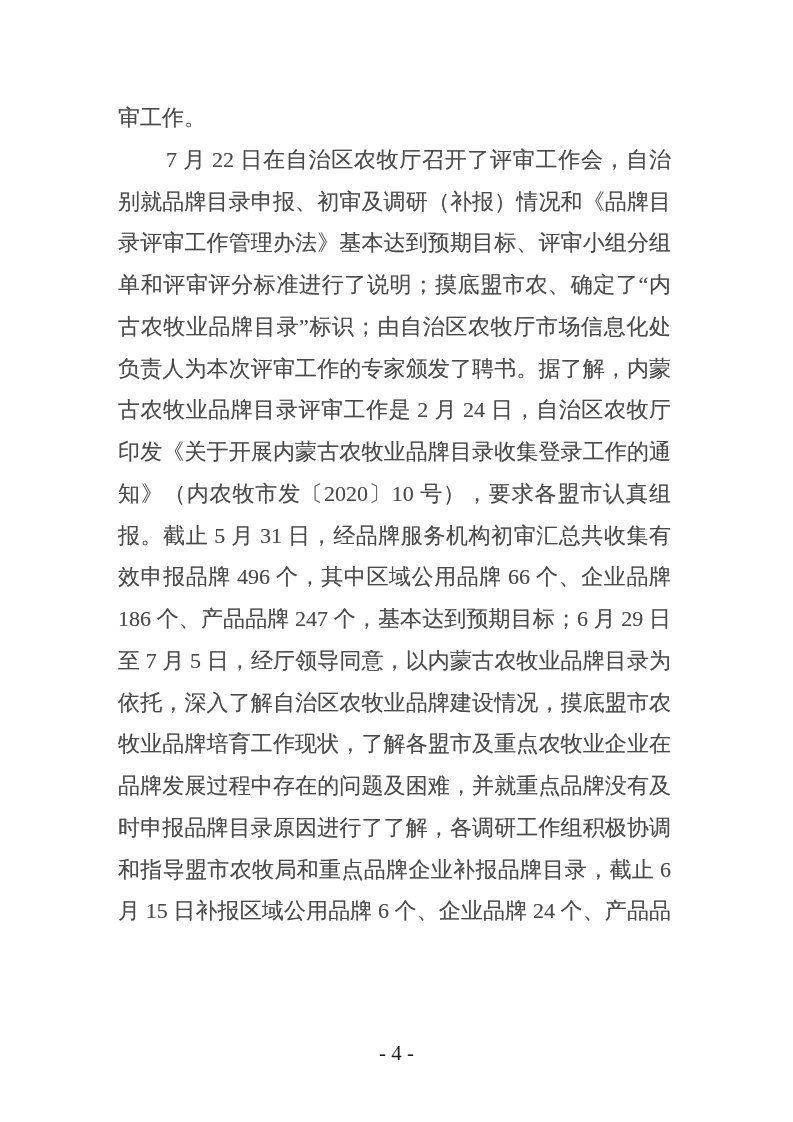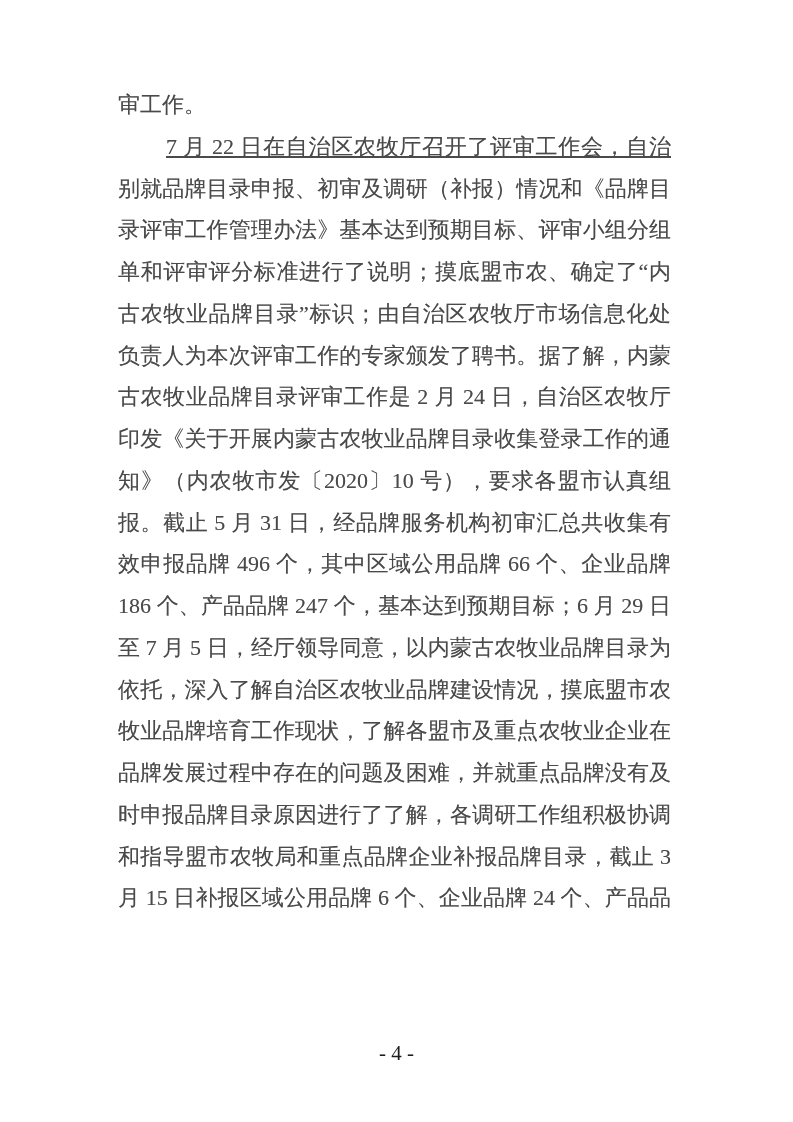--- a/index.html
+++ b/index.html
@@ -11,40 +11,39 @@
     position: relative;
     width: 793px;
     height: 1122px;
     background: #ffffff;
     overflow: hidden;
     font-family: "Liberation Serif", "DejaVu Serif", serif;
   }
   .text-block {
     position: absolute;
     left: 118px;
-    top: 84px;
+    top: 97px;
     width: 553px;
   }
   .line {
     font-size: 22px;
     line-height: 41.75px;
     height: 41.75px;
     color: #4a4a4a;
     text-shadow: 0 0 0.6px rgba(74,74,74,0.45);
     white-space: normal;
     overflow: hidden;
   }
   .line.j {
     text-align: justify;
     text-align-last: justify;
     text-justify: inter-character;
   }
   .line.indent {
     padding-left: 48px;
-    text-decoration: underline;
   }
   .line.short {
     text-align: left;
   }
   .footer {
     position: absolute;
     left: 0;
     top: 1040px;
     width: 793px;
     text-align: center;
@@ -70,17 +69,17 @@
     <div class="line j">印发《关于开展内蒙古农牧业品牌目录收集登录工作的通</div>
     <div class="line j">知》（内农牧市发〔2020〕10 号），要求各盟市认真组</div>
     <div class="line j">报。截止 5 月 31 日，经品牌服务机构初审汇总共收集有</div>
     <div class="line j">效申报品牌 496 个，其中区域公用品牌 66 个、企业品牌</div>
     <div class="line j">186 个、产品品牌 247 个，基本达到预期目标；6 月 29 日</div>
     <div class="line j">至 7 月 5 日，经厅领导同意，以内蒙古农牧业品牌目录为</div>
     <div class="line j">依托，深入了解自治区农牧业品牌建设情况，摸底盟市农</div>
     <div class="line j">牧业品牌培育工作现状，了解各盟市及重点农牧业企业在</div>
     <div class="line j">品牌发展过程中存在的问题及困难，并就重点品牌没有及</div>
     <div class="line j">时申报品牌目录原因进行了了解，各调研工作组积极协调</div>
-    <div class="line j">和指导盟市农牧局和重点品牌企业补报品牌目录，截止 3</div>
+    <div class="line j">和指导盟市农牧局和重点品牌企业补报品牌目录，截止 6</div>
     <div class="line j">月 15 日补报区域公用品牌 6 个、企业品牌 24 个、产品品</div>
   </div>
   <div class="footer">- 4 -</div>
 </div>
 
 </body></html>

